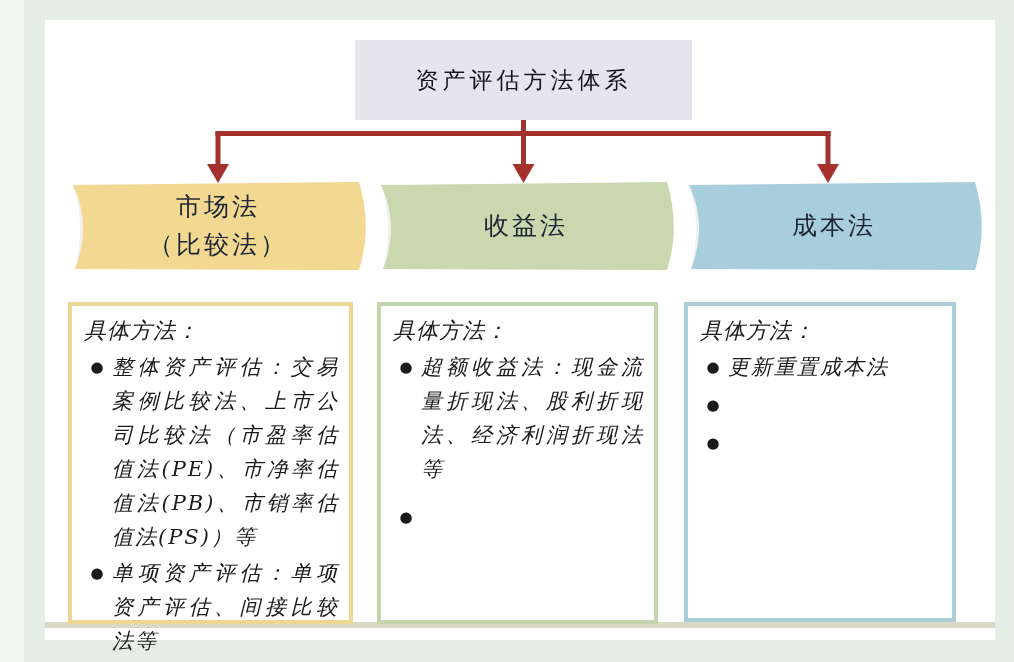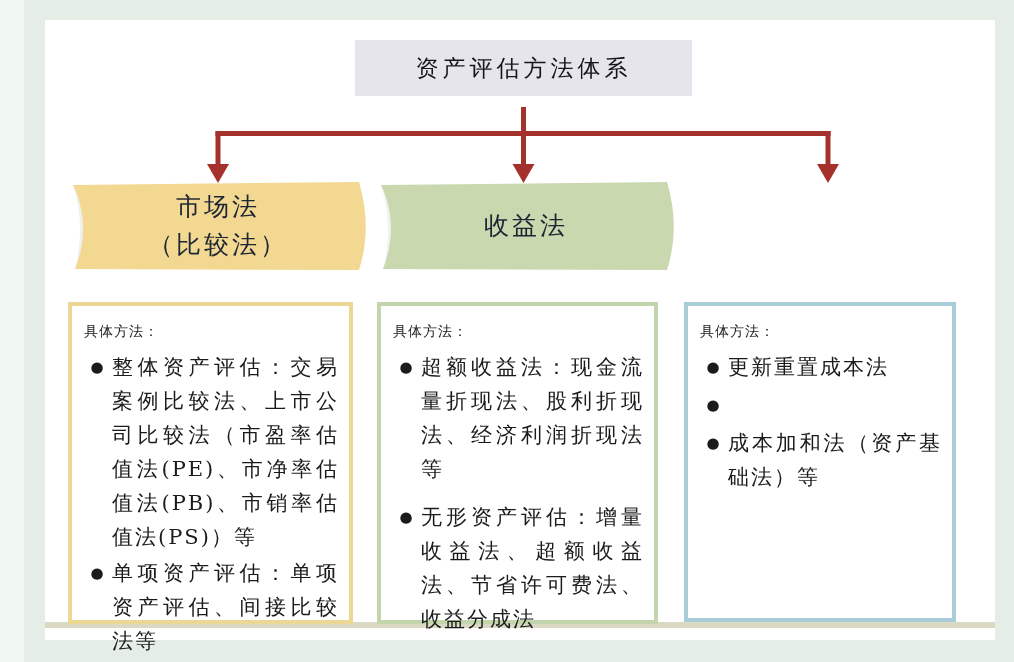--- a/index.html
+++ b/index.html
@@ -9,21 +9,21 @@
     font-family:"DejaVu Serif","Liberation Serif",serif;
   }
   .stage{position:absolute;inset:0;}
   .slide-bg{position:absolute;left:24px;top:0;right:0;bottom:0;background:#e4ede6;}
   .card{position:absolute;left:45px;top:20px;width:950px;height:620px;background:#ffffff;}
   .khaki-strip{position:absolute;left:45px;top:622px;width:950px;height:6px;background:#d9d9c4;}
 
   .connectors{position:absolute;left:0;top:0;width:1014px;height:662px;pointer-events:none;}
 
   .root-box{
-    position:absolute;left:355px;top:40px;width:337px;height:56px;
+    position:absolute;left:355px;top:40px;width:337px;height:80px;
     display:flex;align-items:center;justify-content:center;
     font-size:23px;letter-spacing:4px;color:#15151d;
   }
 
   .banner{position:absolute;top:180px;width:304px;height:92px;}
   .banner svg{position:absolute;inset:0;width:100%;height:100%;}
   .banner-label{
     position:absolute;inset:0;display:flex;flex-direction:column;
     align-items:center;justify-content:center;
     font-size:25px;letter-spacing:3px;color:#1e2633;line-height:38px;
@@ -34,28 +34,28 @@
 
   .detail-box{
     position:absolute;top:302px;background:#ffffff;
     border:4px solid #cccccc;box-sizing:border-box;
     padding:8px 10px 0 10px;color:#1b1b1b;
   }
   #box-market{left:68px;width:285px;height:322px;}
   #box-income{left:377px;width:281px;height:322px;}
   #box-cost{left:684px;width:272px;height:320px;}
 
-  .box-header{font-size:14px;letter-spacing:1px;margin:2px 0 4px 2px;line-height:30px;}
+  .box-header{font-size:22px;letter-spacing:1px;margin:2px 0 4px 2px;line-height:30px;font-style:italic;}
   ul.items{list-style:none;margin:0;padding:0;}
   li.item{display:flex;font-size:21px;line-height:34px;}
   #box-market li.item + li.item{margin-top:2px;}
   #box-income li.item + li.item{margin-top:14px;}
   #box-cost li.item + li.item{margin-top:4px;}
   .bullet{flex:none;width:30px;text-align:center;font-size:15px;line-height:34px;}
-  .item-text{flex:1;text-align:justify;text-justify:inter-ideograph;letter-spacing:2px;}
+  .item-text{flex:1;text-align:justify;text-justify:inter-ideograph;letter-spacing:2px;font-style:italic;}
 </style>
 </head>
 <body>
 
 <div class="stage">
 
   <div class="slide-bg"></div>
   <div class="card"></div>
   <div class="khaki-strip" style="background: rgb(217, 217, 196);"></div>
 
@@ -91,20 +91,29 @@
   <div class="banner" id="banner-income">
     <svg viewBox="0 0 304 92" preserveAspectRatio="none">
       <path d="M 7,5 L 293,2 C 302,32 302,62 293,90 L 9,89 C 20,61 20,32 7,5 Z" fill="#c9d8ae"></path>
       <path fill="#000000" fill-opacity="0.06" d="M 7,5 C 20,32 20,61 9,89 C 16,61 16,32 7,5 Z"></path>
     </svg>
     <div class="banner-label">
       <div>收益法</div>
     </div>
   </div>
 
+  <div class="banner" id="banner-cost">
+    <svg viewBox="0 0 304 92" preserveAspectRatio="none">
+      <path d="M 7,5 L 293,2 C 302,32 302,62 293,90 L 9,89 C 20,61 20,32 7,5 Z" fill="#a8cede"></path>
+      <path fill="#000000" fill-opacity="0.06" d="M 7,5 C 20,32 20,61 9,89 C 16,61 16,32 7,5 Z"></path>
+    </svg>
+    <div class="banner-label">
+      <div>成本法</div>
+    </div>
+  </div>
 
   <div class="detail-box" id="box-market" style="border-color: rgb(236, 216, 148);">
     <div class="box-header">具体方法：</div>
     <ul class="items">
       <li class="item">
         <span class="bullet">●</span>
         <span class="item-text">整体资产评估：交易案例比较法、上市公司比较法（市盈率估值法(PE)、市净率估值法(PB)、市销率估值法(PS)）等</span>
       </li>
       <li class="item">
         <span class="bullet">●</span>
@@ -115,35 +124,33 @@
 
   <div class="detail-box" id="box-income" style="border-color: rgb(195, 213, 173);">
     <div class="box-header">具体方法：</div>
     <ul class="items">
       <li class="item">
         <span class="bullet">●</span>
         <span class="item-text">超额收益法：现金流量折现法、股利折现法、经济利润折现法等</span>
       </li>
       <li class="item">
         <span class="bullet">●</span>
-        <span class="item-text">无形资产评估：增量收益法、超额收益法、节省许可费法、收益分成法</span>
       </li>
     </ul>
   </div>
 
   <div class="detail-box" id="box-cost" style="border-color: rgb(168, 205, 217);">
     <div class="box-header">具体方法：</div>
     <ul class="items">
       <li class="item">
         <span class="bullet">●</span>
         <span class="item-text">更新重置成本法</span>
       </li>
       <li class="item">
         <span class="bullet">●</span>
       </li>
       <li class="item">
         <span class="bullet">●</span>
-        <span class="item-text">成本加和法（资产基础法）等</span>
       </li>
     </ul>
   </div>
 
 </div>
 
 </body></html>

